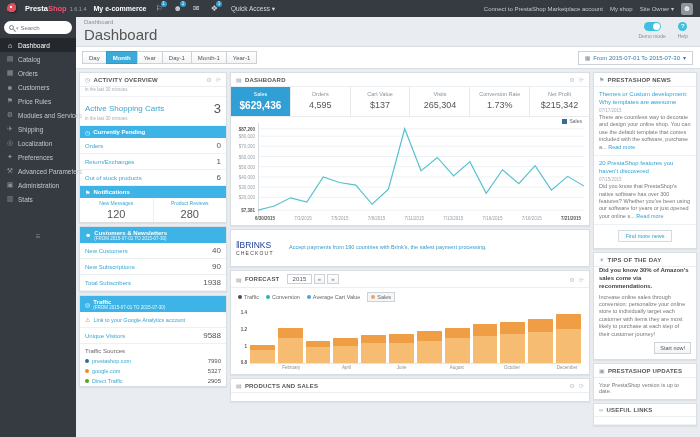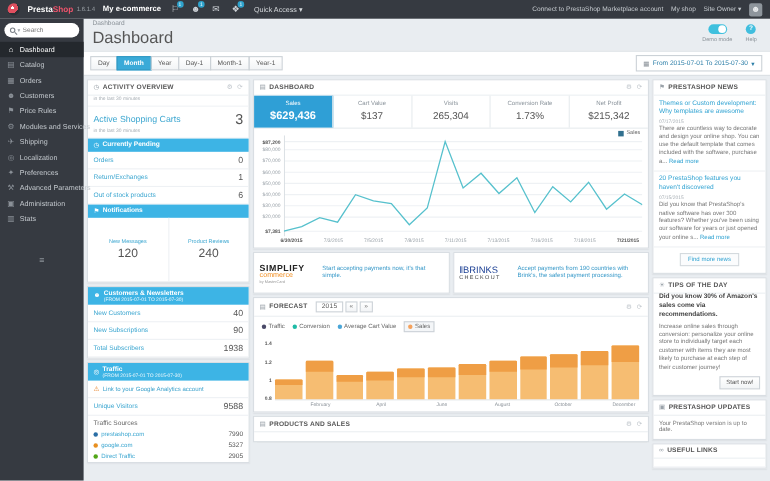--- a/index.html
+++ b/index.html
@@ -55,21 +55,21 @@
 .av-row{display:flex;justify-content:space-between;align-items:center;padding:4px 5px 0}
 .av-lbl{font-size:8px;color:#3ba6d0;cursor:pointer}
 .av-val{font-size:13px;color:#555}
 .av-sub{font-size:4.5px;color:#a7aeb4;padding:0 5px 4px;border-bottom:1px solid #f0f2f5}
 .sec-hd{background:#3db4e5;color:#fff;font-size:6px;font-weight:bold;padding:2.5px 5px;display:flex;gap:3px;align-items:center}
 .sec-hd .sub{display:block;font-weight:normal;font-size:4.5px;opacity:.9}
 .mini-row{display:flex;justify-content:space-between;align-items:center;padding:3px 5px;border-bottom:1px solid #eef1f4}
 .mini-row .lbl{color:#3ba6d0;font-size:6px;cursor:pointer}
 .mini-row .val{color:#555;font-size:8px}
 .notif{display:flex}
-.notif-cell{flex:1;text-align:center;padding:19px 2px;border-right:1px solid #eef1f4}
+.notif-cell{flex:1;text-align:center;padding:2px 2px;border-right:1px solid #eef1f4}
 .notif-cell:last-child{border-right:none}
 .n-lbl{font-size:5px;color:#3ba6d0}
 .n-val{font-size:11px;color:#555;margin-top:2px}
 .ga-row{display:flex;gap:3px;padding:4px 5px;border-bottom:1px solid #eef1f4;font-size:5.5px;color:#3da2cc;align-items:center;cursor:pointer}
 .warn{color:#e67e22;font-size:6px}
 .src-title{font-size:6px;color:#666;padding:4px 5px 2px}
 .src-row{display:flex;align-items:center;gap:3px;padding:2px 5px;font-size:5.5px}
 .dot{width:4px;height:4px;border-radius:50%;flex:none}
 .src-row .lbl{color:#3ba6d0;flex:1}
 .src-row .val{color:#555;font-size:6px}
@@ -281,21 +281,21 @@
             <span>⚑</span>
             <span>Notifications</span>
           </div>
         <div class="notif">
           <div class="notif-cell">
               <div class="n-lbl">New Messages</div>
               <div class="n-val">120</div>
             </div>
           <div class="notif-cell">
               <div class="n-lbl">Product Reviews</div>
-              <div class="n-val">240</div>
+              <div class="n-val">280</div>
             </div>
         </div>
       </section>
 
       <section class="panel">
         <div class="sec-hd">
             <span>☻</span>
             <span><span>Customers &amp; Newsletters</span><span class="sub">(FROM 2015-07-01 TO 2015-07-30)</span></span>
           </div>
         <div class="mini-row">
@@ -352,20 +352,24 @@
           <span>Dashboard</span>
           <span class="hd-tools">
               <span>⚙</span>
               <span>⟳</span>
             </span>
         </div>
         <div class="kpi-row">
           <div class="kpi active">
               <div class="k-lbl">Sales</div>
               <div class="k-val">$629,436</div>
+            </div>
+          <div class="kpi">
+              <div class="k-lbl">Orders</div>
+              <div class="k-val">4,595</div>
             </div>
           <div class="kpi">
               <div class="k-lbl">Cart Value</div>
               <div class="k-val">$137</div>
             </div>
           <div class="kpi">
               <div class="k-lbl">Visits</div>
               <div class="k-val">265,304</div>
             </div>
           <div class="kpi">
@@ -417,28 +421,20 @@
             <span class="sc-xlab">7/11/2015</span>
             <span class="sc-xlab">7/13/2015</span>
             <span class="sc-xlab">7/16/2015</span>
             <span class="sc-xlab">7/18/2015</span>
             <span class="sc-xlab b">7/21/2015</span>
           </div>
       </section>
 
       <div class="banner-row">
         <section class="panel banner">
-          <div class="s-logo">
-            <div class="s1">SIMPLIFY</div>
-            <div class="s2">commerce</div>
-            <div class="s3">by MasterCard</div>
-          </div>
-          <div class="banner-text">Start accepting payments now, it's that simple.</div>
-        </section>
-        <section class="panel banner">
           <div class="b-logo">
             <div class="b1">‖BRINKS</div>
             <div class="b2">CHECKOUT</div>
           </div>
           <div class="banner-text">Accept payments from 190 countries with Brink's, the safest payment processing.</div>
         </section>
       </div>
 
       <section class="panel">
         <div class="panel-hd">

